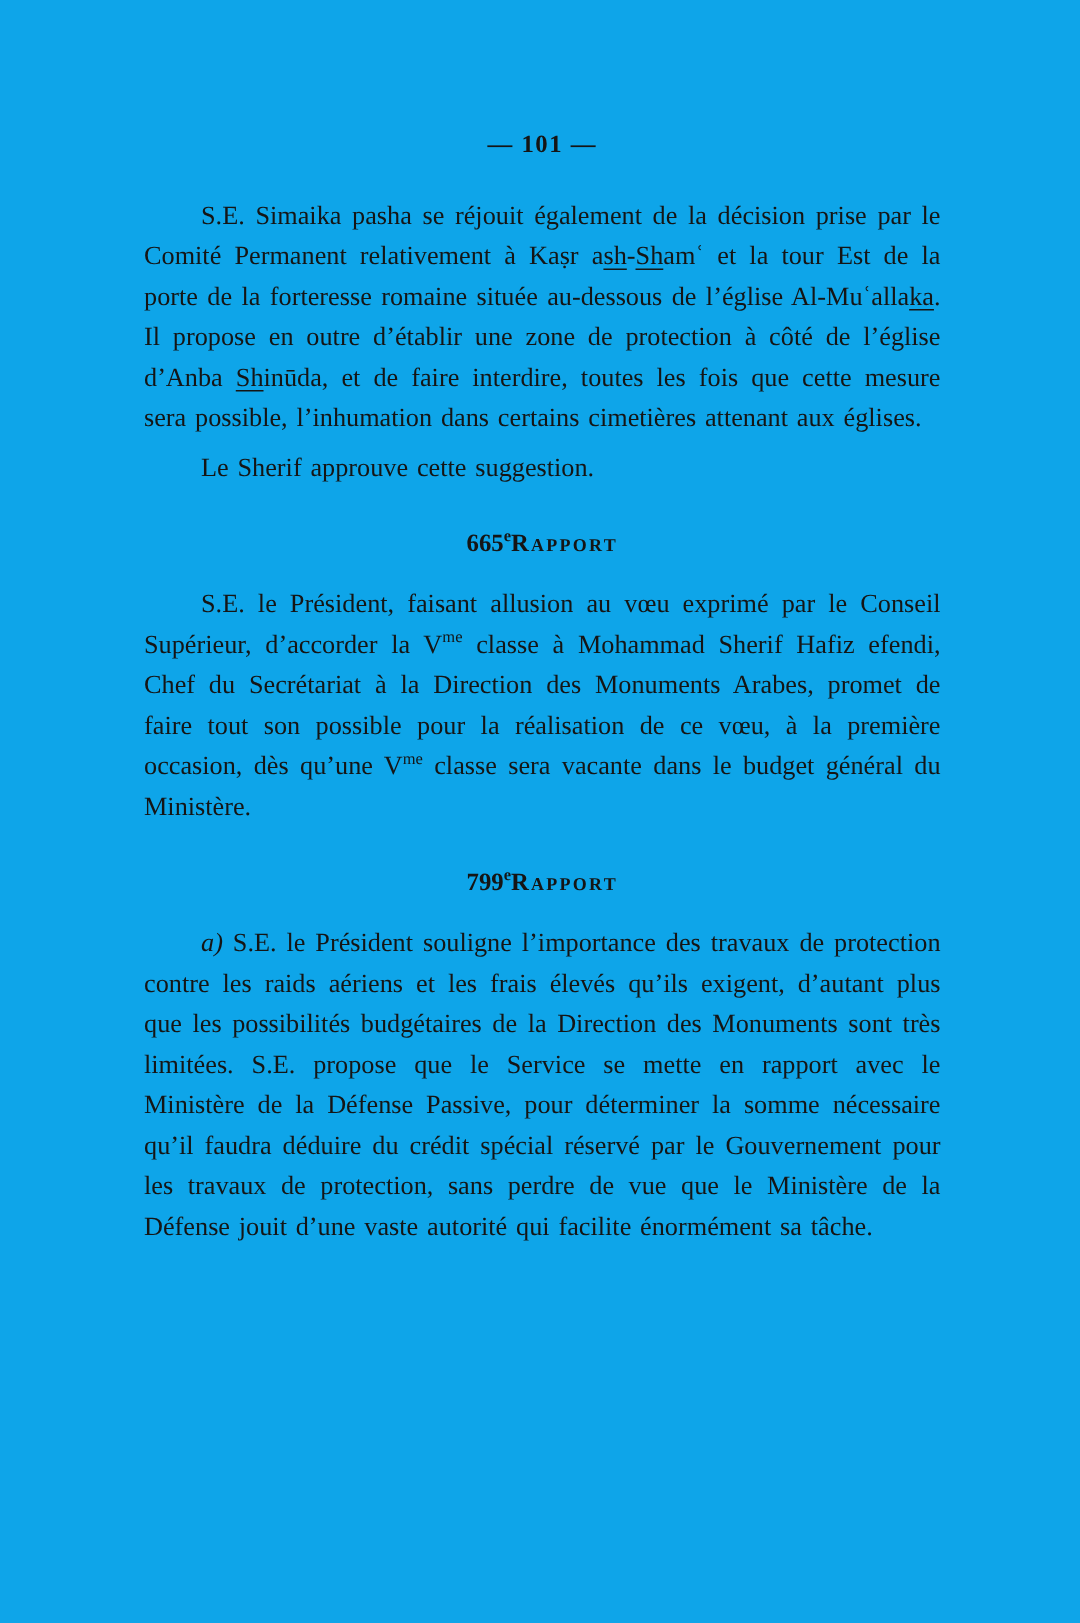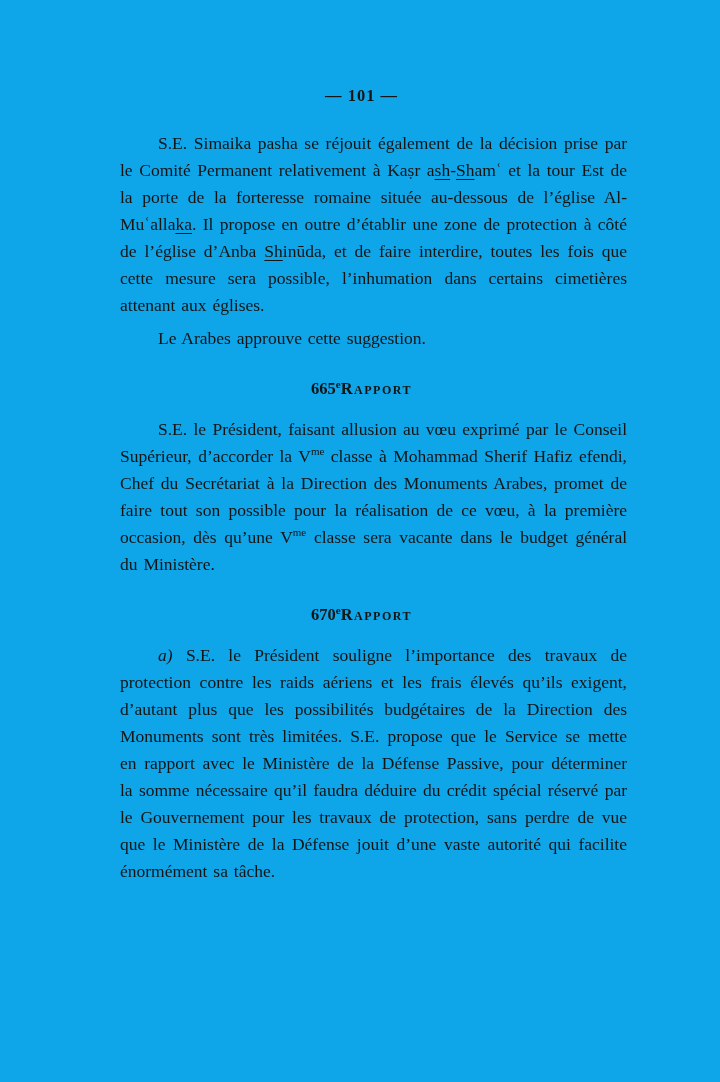--- a/index.html
+++ b/index.html
@@ -30,21 +30,21 @@
     letter-spacing: 1px;
     margin: 0 0 24px 0;
   }
   p.para {
     margin: 0 0 6px 0;
     text-align: justify;
     font-size: 17.5px;
     line-height: 27px;
     word-spacing: 1.5px;
   }
-  p.para.indent { text-indent: 38px; margin-left: 24px; }
+  p.para.indent { text-indent: 38px; }
   .u {
     text-decoration: underline;
     text-underline-offset: 3px;
   }
   .sup {
     font-size: 11px;
     vertical-align: super;
     line-height: 0;
   }
   .section-heading {
@@ -66,24 +66,24 @@
 
 <div class="page">
   <div class="text-block">
 
     <div class="page-header">— 101 —</div>
 
 
     <p class="para indent"><span>S.E. Simaika pasha se réjouit également de la décision prise par le Comité Permanent relativement à Kaṣr a</span><span class="u">sh</span><span>-</span><span class="u">Sh</span><span>amʿ et la tour Est de la porte de la forteresse romaine située au-dessous de l’église Al-Muʿalla</span><span class="u">ka</span><span>.  Il propose en outre d’établir une zone de protection à côté de l’église d’Anba </span><span class="u">Sh</span><span>inūda, et de faire interdire, toutes les fois que cette mesure sera possible, l’inhumation dans certains cimetières attenant aux églises.</span></p>
 
 
-    <p class="para indent"><span>Le Arabes approuve cette suggestion.</span></p>
+    <p class="para indent"><span>Le Sherif approuve cette suggestion.</span></p>
 
     <div class="section-heading"><span>665</span><span class="sup">e</span><span class="rapport-label">Rapport</span></div>
 
     <p class="para indent"><span>S.E. le Président, faisant allusion au vœu exprimé par le Conseil Supérieur, d’accorder la V</span><span class="sup">me</span><span> classe à Mohammad Sherif Hafiz efendi, Chef du Secrétariat à la Direction des Monuments Arabes, promet de faire tout son possible pour la réalisation de ce vœu, à la première occasion, dès qu’une V</span><span class="sup">me</span><span> classe sera vacante dans le budget général du Ministère.</span></p>
 
-    <div class="section-heading"><span>670</span><span class="sup">e</span><span class="rapport-label">Rapport</span></div>
+    <div class="section-heading"><span>799</span><span class="sup">e</span><span class="rapport-label">Rapport</span></div>
 
     <p class="para indent"><span class="lead-italic">a)</span><span> S.E. le Président souligne l’importance des travaux de protection contre les raids aériens et les frais élevés qu’ils exigent, d’autant plus que les possibilités budgétaires de la Direction des Monuments sont très limitées.  S.E. propose que le Service se mette en rapport avec le Ministère de la Défense Passive, pour déterminer la somme nécessaire qu’il faudra déduire du crédit spécial réservé par le Gouvernement pour les travaux de protection, sans perdre de vue que le Ministère de la Défense jouit d’une vaste autorité qui facilite énormément sa tâche.</span></p>
 
   </div>
 </div>
 
 </body></html>

